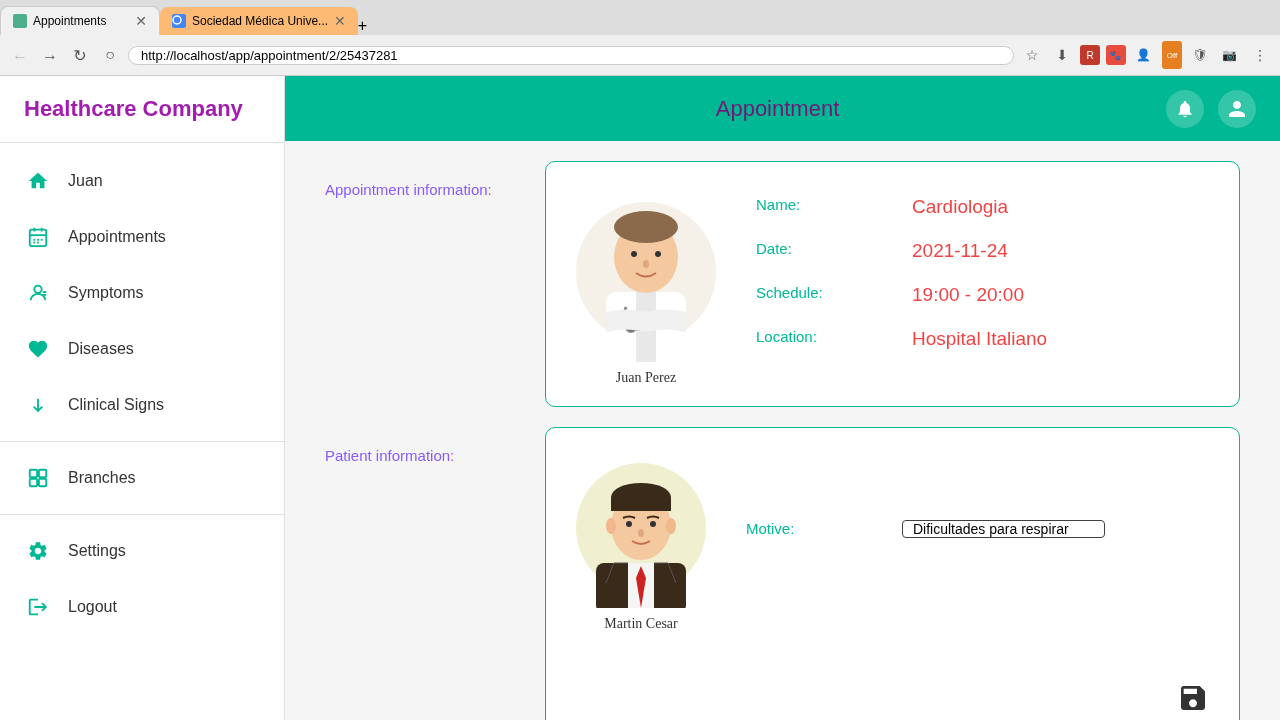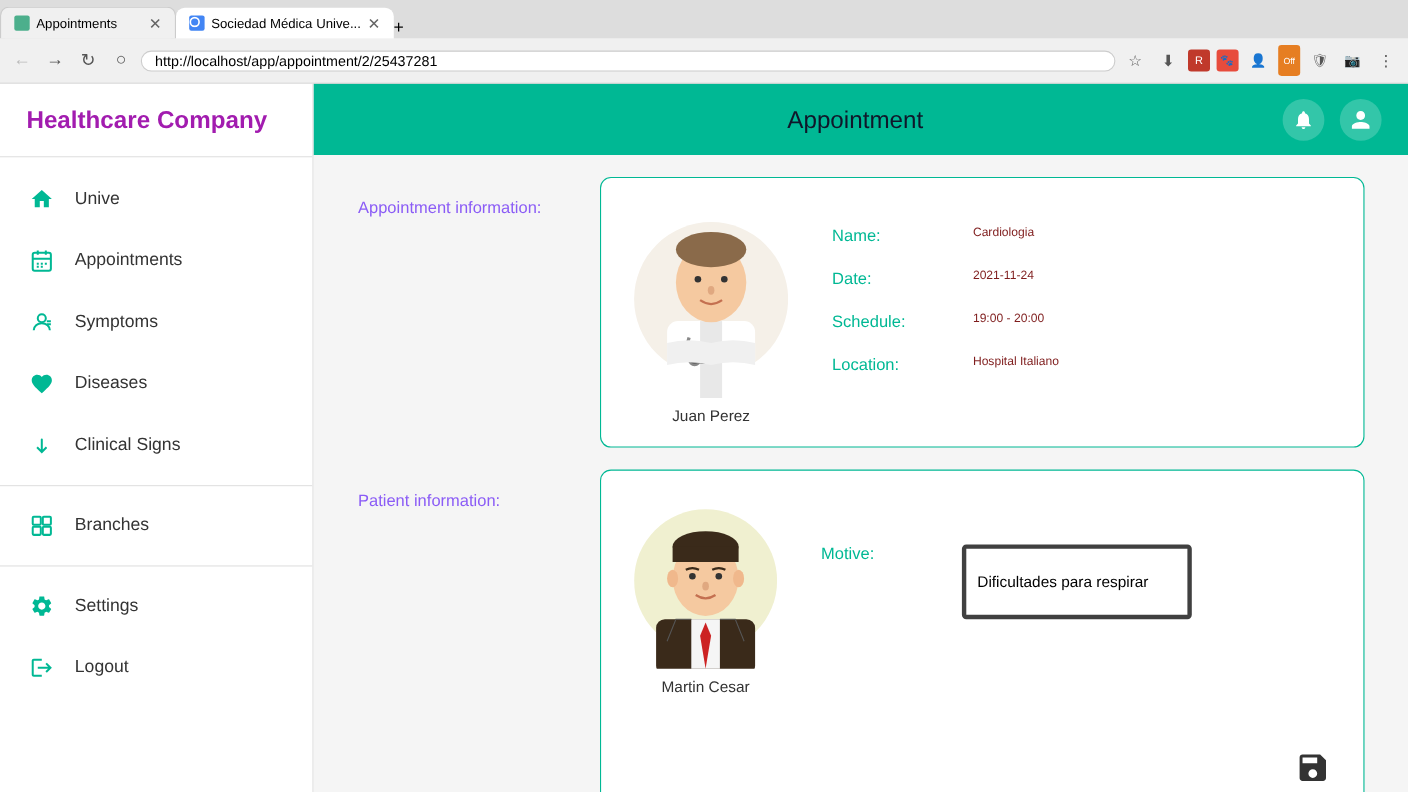--- a/index.html
+++ b/index.html
@@ -26,21 +26,21 @@
       cursor: pointer;
       min-width: 160px;
       max-width: 220px;
     }
     .browser-tab.active {
       background: #f0f0f0;
       border: 1px solid #ccc;
       border-bottom: none;
     }
     .browser-tab.inactive {
-      background: #ffffff;
+      background: #fdba74;
     }
     .browser-tab .tab-favicon {
       width: 14px;
       height: 14px;
       background: #4caf8c;
       border-radius: 2px;
       flex-shrink: 0;
     }
     .browser-tab .tab-title {
       flex: 1;
@@ -156,21 +156,21 @@
 
     
     .main-area {
       flex: 1;
       display: flex;
       flex-direction: column;
       overflow: hidden;
     }
     .header {
       background: #00b894;
-      color: #0f172a;
+      color: #701a75;
       display: flex;
       align-items: center;
       justify-content: space-between;
       padding: 0 24px;
       height: 65px;
       flex-shrink: 0;
     }
     .header-title {
       font-size: 22px;
       font-weight: 500;
@@ -229,44 +229,45 @@
     .card-name {
       text-align: center;
       font-size: 14px;
       color: #333;
       margin-top: 8px;
     }
     .card-avatar-wrapper {
       display: flex;
       flex-direction: column;
       align-items: center;
+      font-family: Liberation Serif, serif;
     }
     .card-fields {
       flex: 1;
     }
     .field-row {
       display: flex;
       align-items: flex-start;
       margin-bottom: 22px;
-      gap: 8px;
+      gap: 36px;
     }
     .field-label {
       font-size: 15px;
       color: #00b894;
       font-weight: 500;
       min-width: 120px;
     }
     .field-value {
-      font-size: 11px;
-      color: #7f1d1d;
+      font-size: 19px;
+      color: #ef4444;
     }
     .field-input {
-      border: 4px solid #404040;
+      border: 1px solid #404040;
       border-radius: 4px;
-      padding: 22px 10px;
+      padding: 0 10px;
       font-size: 14px;
       min-width: 180px;
       outline: none;
     }
 
     
     .save-icon-wrapper {
       display: flex;
       justify-content: flex-end;
       margin-top: 10px;
@@ -337,21 +338,21 @@
   <aside class="sidebar">
     <div class="sidebar-logo">Healthcare Company</div>
     <nav class="sidebar-nav">
 
       <div class="sidebar-item">
         <div class="sidebar-icon">
           <svg width="22" height="22" viewBox="0 0 24 24" fill="#00b894">
               <path d="M10 20v-6h4v6h5v-8h3L12 3 2 12h3v8z"></path>
             </svg>
         </div>
-        <span>Unive</span>
+        <span>Juan</span>
       </div>
 
       <div class="sidebar-item">
         <div class="sidebar-icon">
           <svg width="22" height="22" viewBox="0 0 24 24" fill="#00b894">
               <rect x="3" y="4" width="18" height="18" rx="2" ry="2" fill="none" stroke="#00b894" stroke-width="2"></rect>
               <line x1="16" y1="2" x2="16" y2="6" stroke="#00b894" stroke-width="2"></line>
               <line x1="8" y1="2" x2="8" y2="6" stroke="#00b894" stroke-width="2"></line>
               <line x1="3" y1="10" x2="21" y2="10" stroke="#00b894" stroke-width="2"></line>
               <rect x="7" y="14" width="2" height="2" fill="#00b894"></rect>

